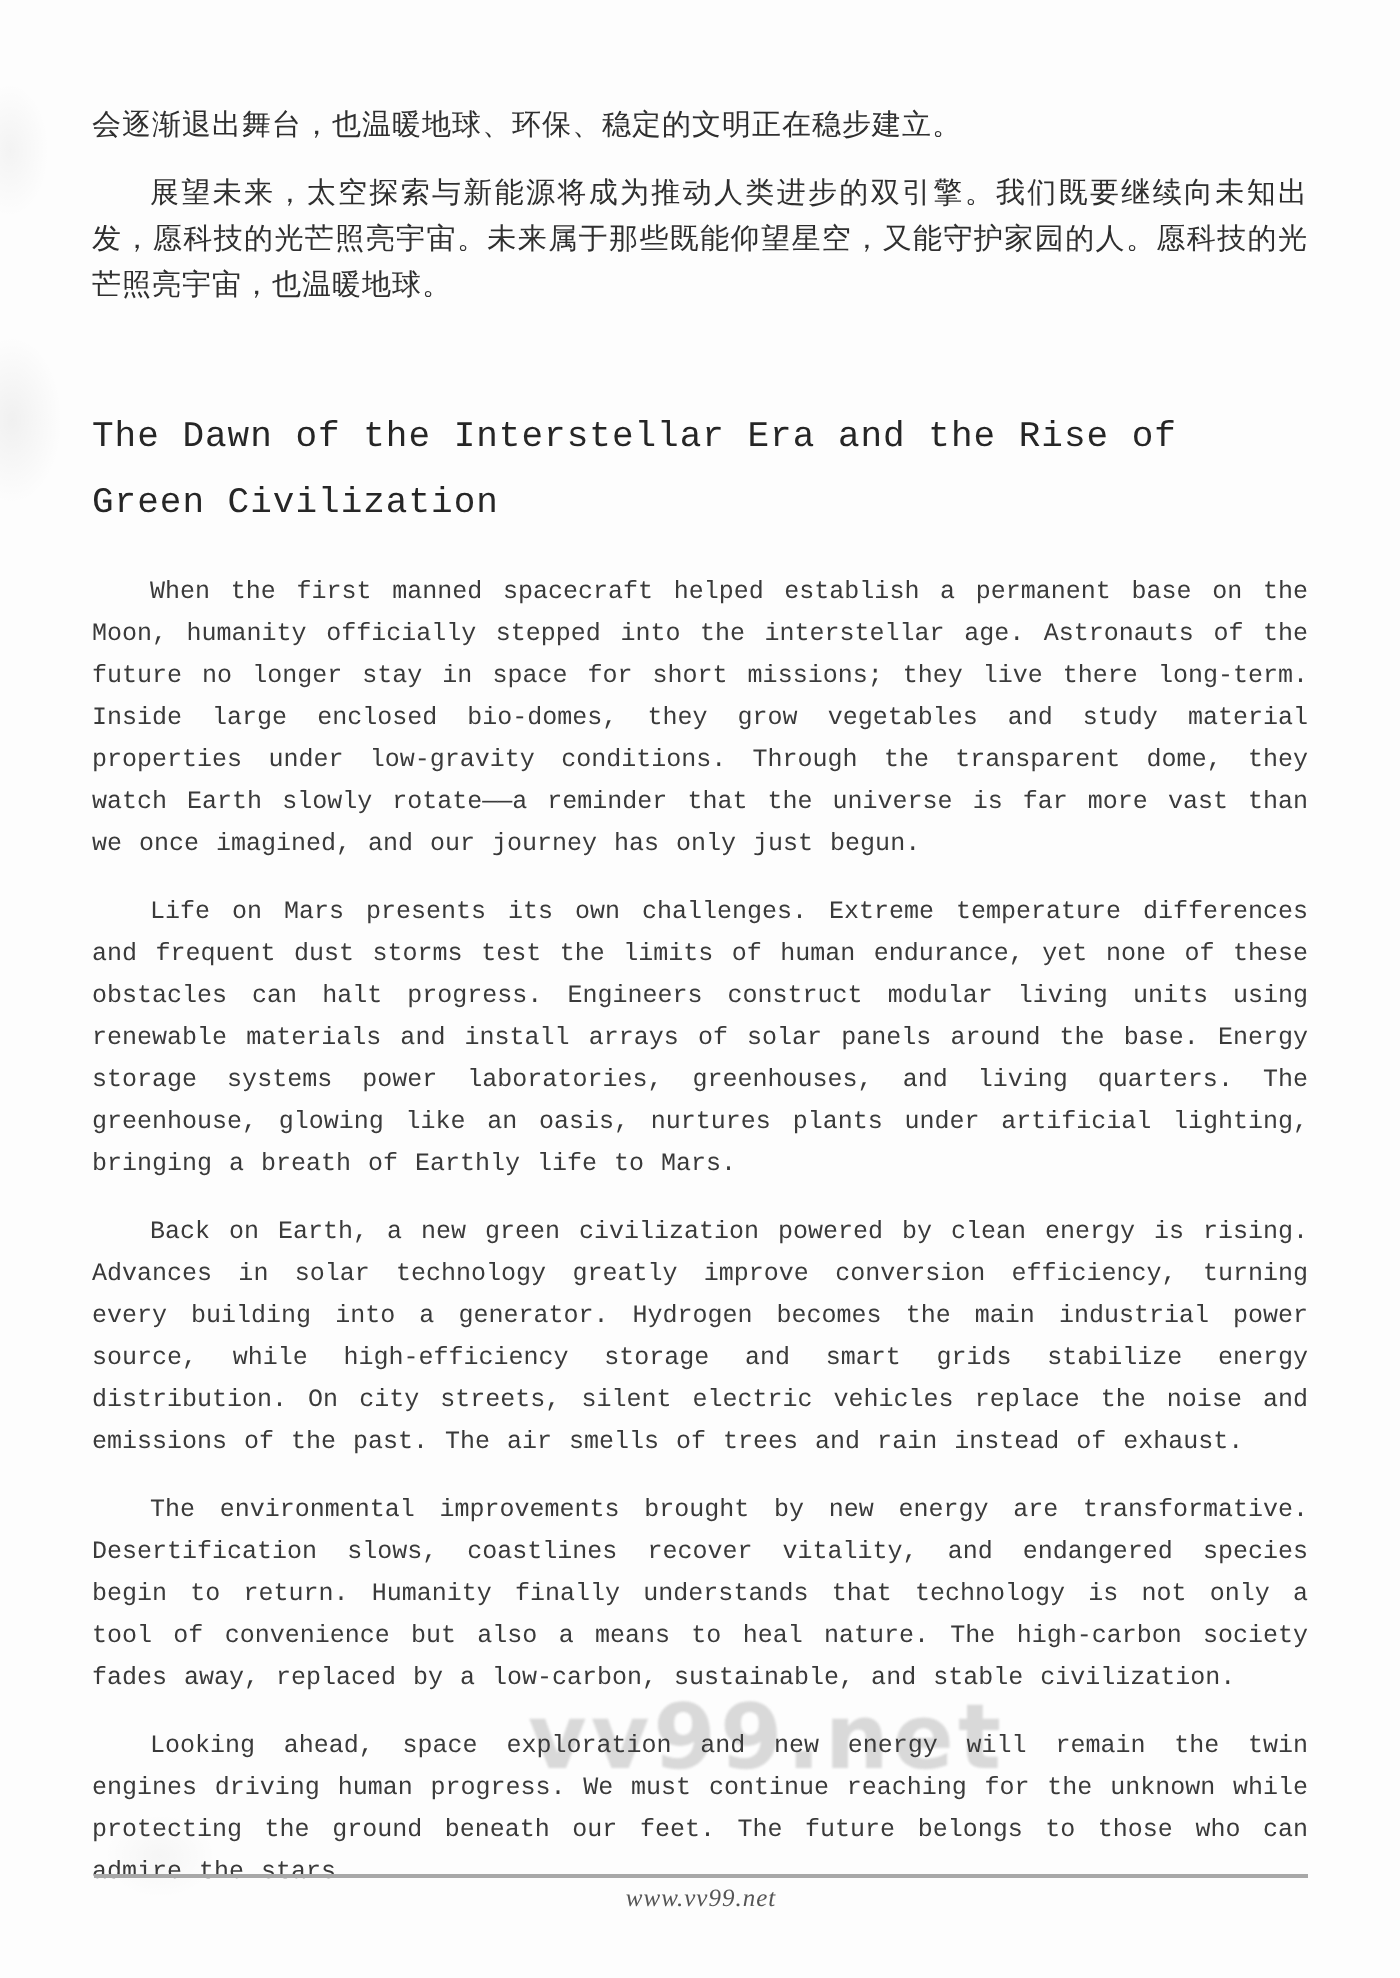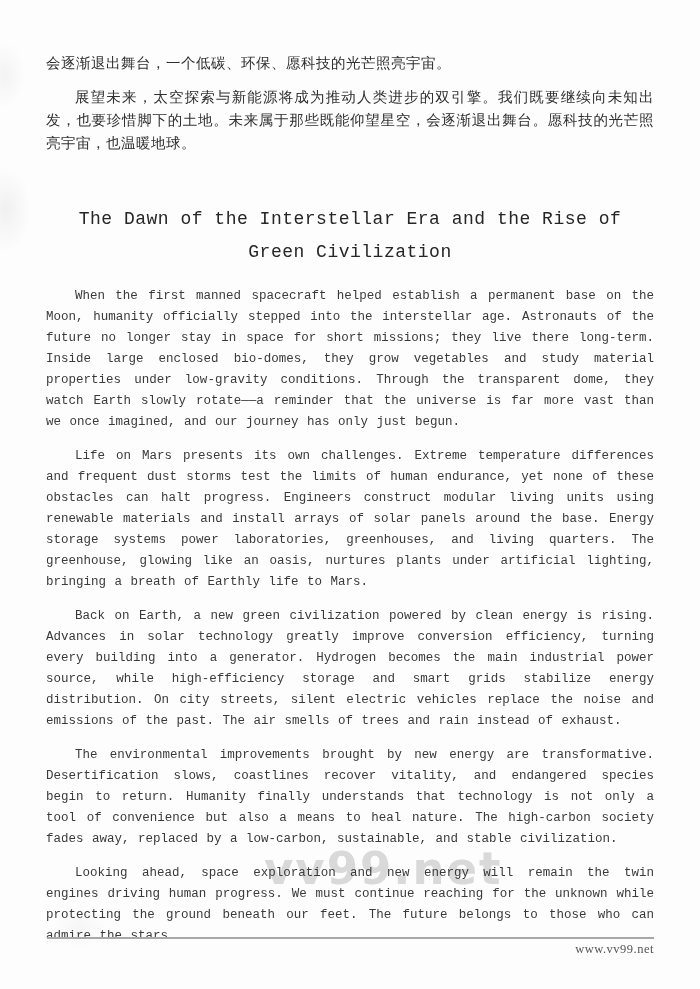--- a/index.html
+++ b/index.html
@@ -37,21 +37,21 @@
   }
   .zh-p.indented {
     margin-top: 11px;
     text-indent: 2em;
   }
   .article-title {
     margin: 47px 0 0 0;
     font-size: 18px;
     line-height: 33px;
     font-weight: 500;
-    text-align: center;
+    text-align: left;
     color: #262626;
     letter-spacing: 0.5px;
   }
   .en-p {
     margin: 13px 0 0 0;
     font-size: 12.5px;
     line-height: 21px;
     text-align: justify;
     text-indent: 29px;
     color: #3a3a3a;
@@ -81,39 +81,40 @@
     right: 46px;
     top: 937px;
     z-index: 1;
   }
   .footer-rule {
     height: 2px;
     background: #a8a8a8;
   }
   .footer-url {
     margin-top: 3px;
-    text-align: right;
+    text-align: center;
     font-family: "Liberation Serif", "DejaVu Serif", serif;
+    font-style: italic;
     font-size: 12.5px;
     color: #555555;
     letter-spacing: 0.5px;
   }
 </style>
 </head>
 <body>
 
 <div class="page">
 
   <div class="watermark">vv99.net</div>
 
   <div class="content">
 
-    <p class="zh-p">会逐渐退出舞台，一个低碳、环保、愿科技的光芒照亮宇宙。</p>
+    <p class="zh-p">会逐渐退出舞台，也温暖地球、环保、稳定的文明正在稳步建立。</p>
 
-    <p class="zh-p indented">展望未来，太空探索与新能源将成为推动人类进步的双引擎。我们既要继续向未知出发，也要珍惜脚下的土地。未来属于那些既能仰望星空，会逐渐退出舞台。愿科技的光芒照亮宇宙，也温暖地球。</p>
+    <p class="zh-p indented">展望未来，太空探索与新能源将成为推动人类进步的双引擎。我们既要继续向未知出发，愿科技的光芒照亮宇宙。未来属于那些既能仰望星空，又能守护家园的人。愿科技的光芒照亮宇宙，也温暖地球。</p>
 
     <h1 class="article-title">The Dawn of the Interstellar Era and the Rise of Green Civilization</h1>
 
     <p class="en-p first">When the first manned spacecraft helped establish a permanent base on the Moon, humanity officially stepped into the interstellar age. Astronauts of the future no longer stay in space for short missions; they live there long-term. Inside large enclosed bio-domes, they grow vegetables and study material properties under low-gravity conditions. Through the transparent dome, they watch Earth slowly rotate——a reminder that the universe is far more vast than we once imagined, and our journey has only just begun.</p>
 
     <p class="en-p">Life on Mars presents its own challenges. Extreme temperature differences and frequent dust storms test the limits of human endurance, yet none of these obstacles can halt progress. Engineers construct modular living units using renewable materials and install arrays of solar panels around the base. Energy storage systems power laboratories, greenhouses, and living quarters. The greenhouse, glowing like an oasis, nurtures plants under artificial lighting, bringing a breath of Earthly life to Mars.</p>
 
     <p class="en-p">Back on Earth, a new green civilization powered by clean energy is rising. Advances in solar technology greatly improve conversion efficiency, turning every building into a generator. Hydrogen becomes the main industrial power source, while high-efficiency storage and smart grids stabilize energy distribution. On city streets, silent electric vehicles replace the noise and emissions of the past. The air smells of trees and rain instead of exhaust.</p>
 
     <p class="en-p">The environmental improvements brought by new energy are transformative. Desertification slows, coastlines recover vitality, and endangered species begin to return. Humanity finally understands that technology is not only a tool of convenience but also a means to heal nature. The high-carbon society fades away, replaced by a low-carbon, sustainable, and stable civilization.</p>

